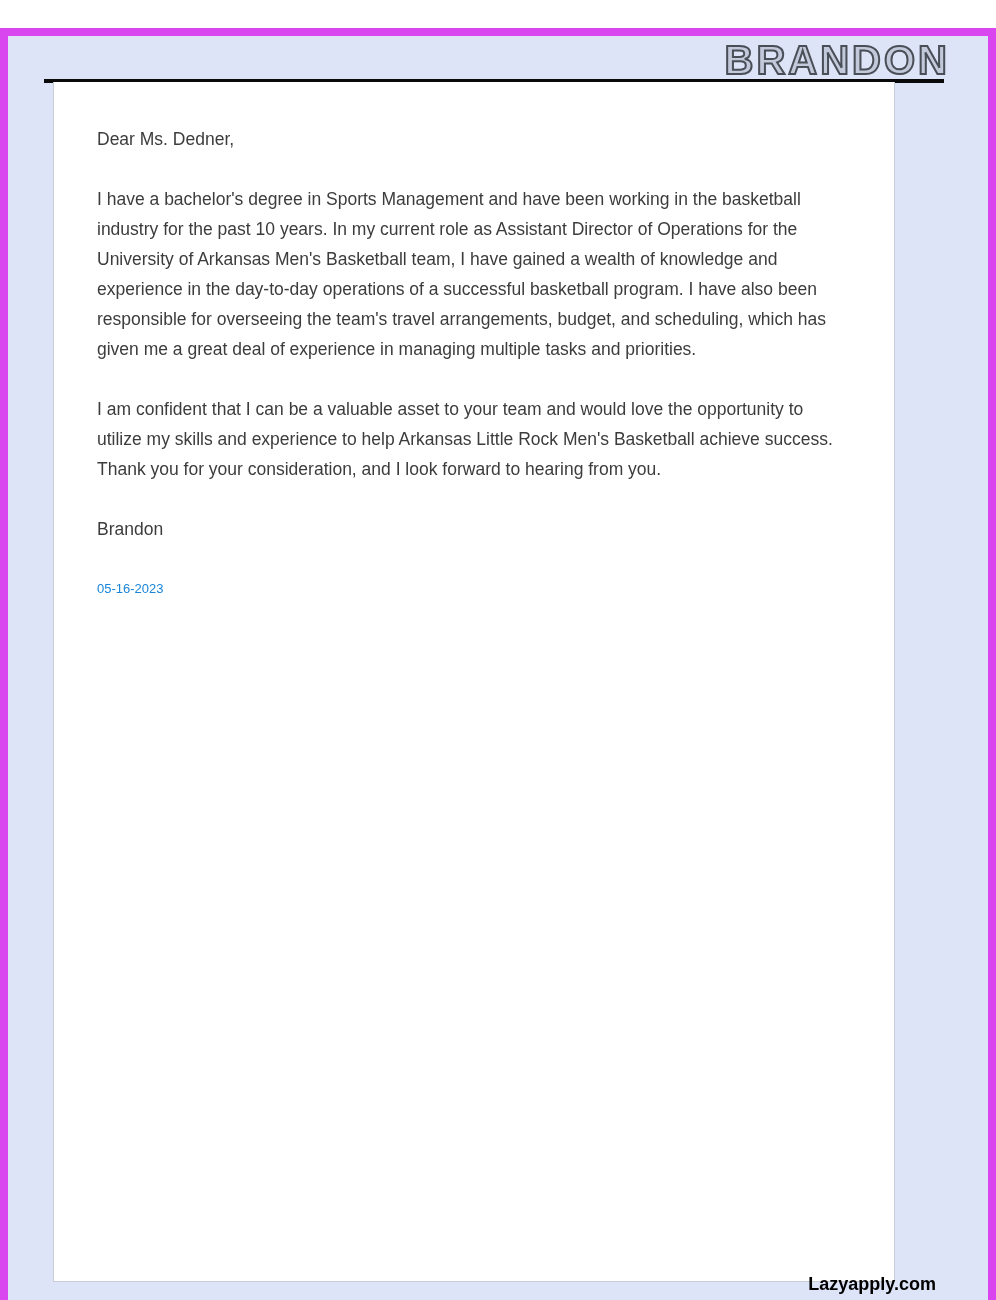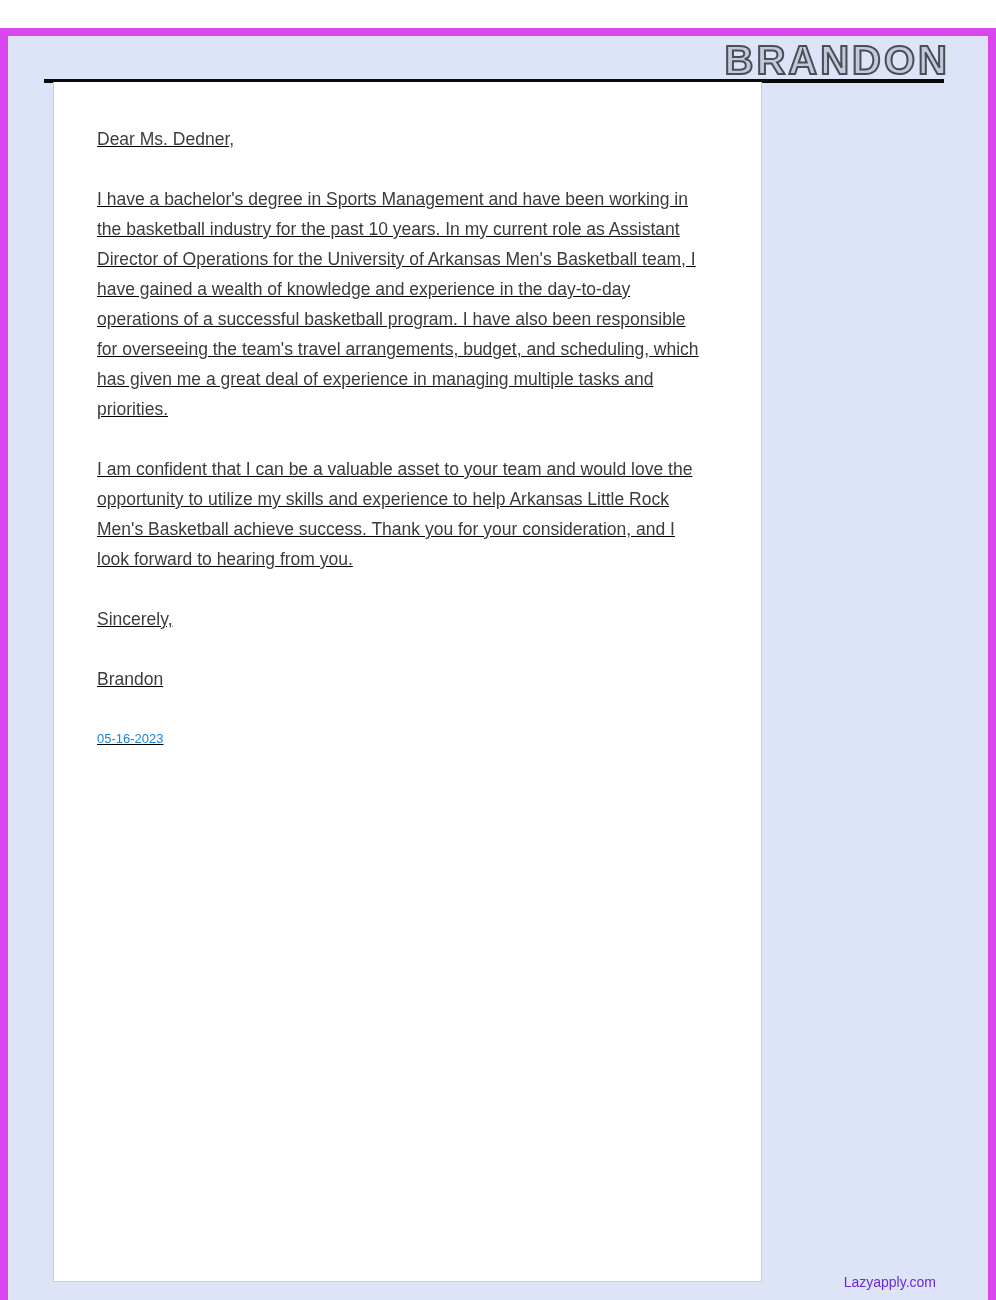--- a/index.html
+++ b/index.html
@@ -43,27 +43,26 @@
     width: 900px;
     height: 4px;
     background: #0a0a0a;
   }
 
   
   .page {
     position: absolute;
     left: 45px;
     top: 46px;
-    width: 709px;
+    width: 842px;
     height: 1200px;
     box-sizing: border-box;
     background: #ffffff;
     border: 1px solid #c9cdd6;
     border-top: none;
-    text-decoration: underline;
   }
 
   .letter {
     box-sizing: border-box;
     padding: 42px 60px 0 43px;
     font-size: 17.5px;
     line-height: 30px;
     color: #3c3c3c;
   }
 
@@ -79,23 +78,24 @@
     color: #1a85d9;
     font-size: 13px;
     margin-top: 10px;
   }
 
   
   .credit {
     position: absolute;
     right: 52px;
     top: 1238px;
-    font-size: 14px;
-    color: #6d28d9;
+    font-size: 18px;
+    color: #000000;
     background: transparent;
+    font-weight: bold;
   }
 </style>
 </head>
 <body>
 
 <div class="frame">
 
   <div class="brand">BRANDON</div>
 
   <div class="top-rule"></div>
@@ -103,21 +103,20 @@
   <div class="page">
     <div class="letter">
 
       <p class="salutation">Dear Ms. Dedner,</p>
 
 
       <p class="para">I have a bachelor's degree in Sports Management and have been working in the basketball industry for the past 10 years. In my current role as Assistant Director of Operations for the University of Arkansas Men's Basketball team, I have gained a wealth of knowledge and experience in the day-to-day operations of a successful basketball program. I have also been responsible for overseeing the team's travel arrangements, budget, and scheduling, which has given me a great deal of experience in managing multiple tasks and priorities.</p>
 
       <p class="para">I am confident that I can be a valuable asset to your team and would love the opportunity to utilize my skills and experience to help Arkansas Little Rock Men's Basketball achieve success. Thank you for your consideration, and I look forward to hearing from you.</p>
 
-      <p class="closing">Sincerely,</p>
 
       <p class="signature">Brandon</p>
 
       <p class="date">05-16-2023</p>
 
     </div>
   </div>
 
   <div class="credit">Lazyapply.com</div>
 

